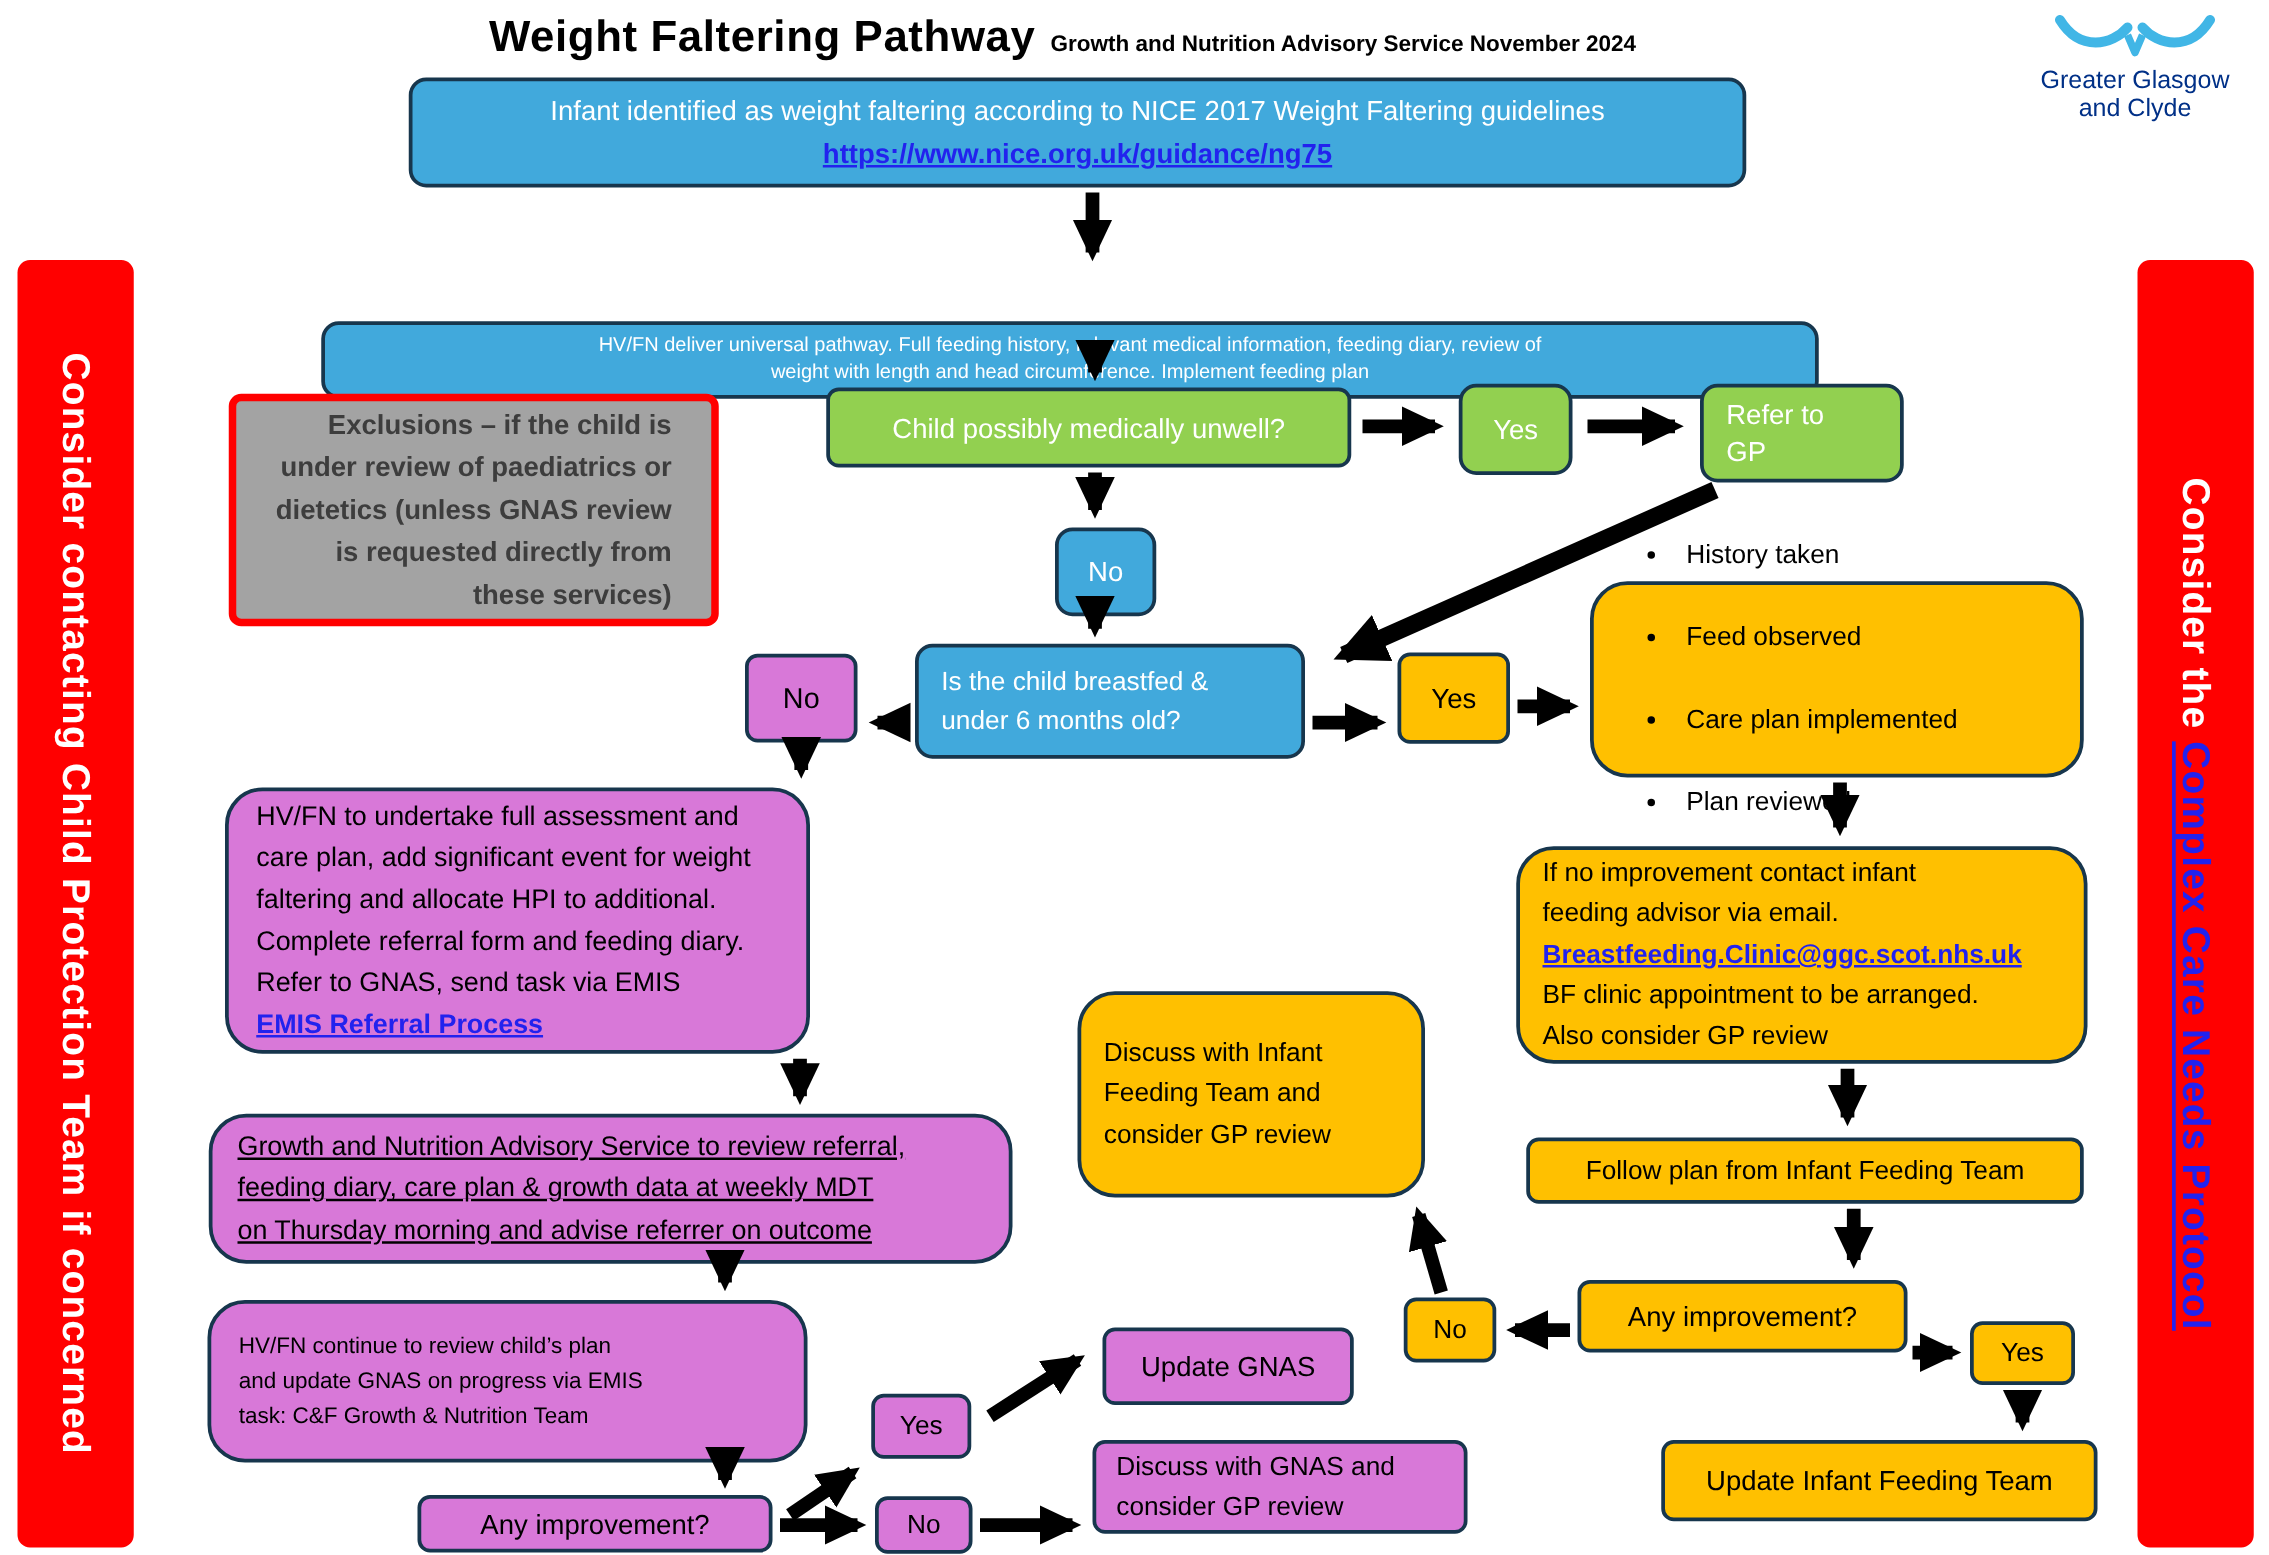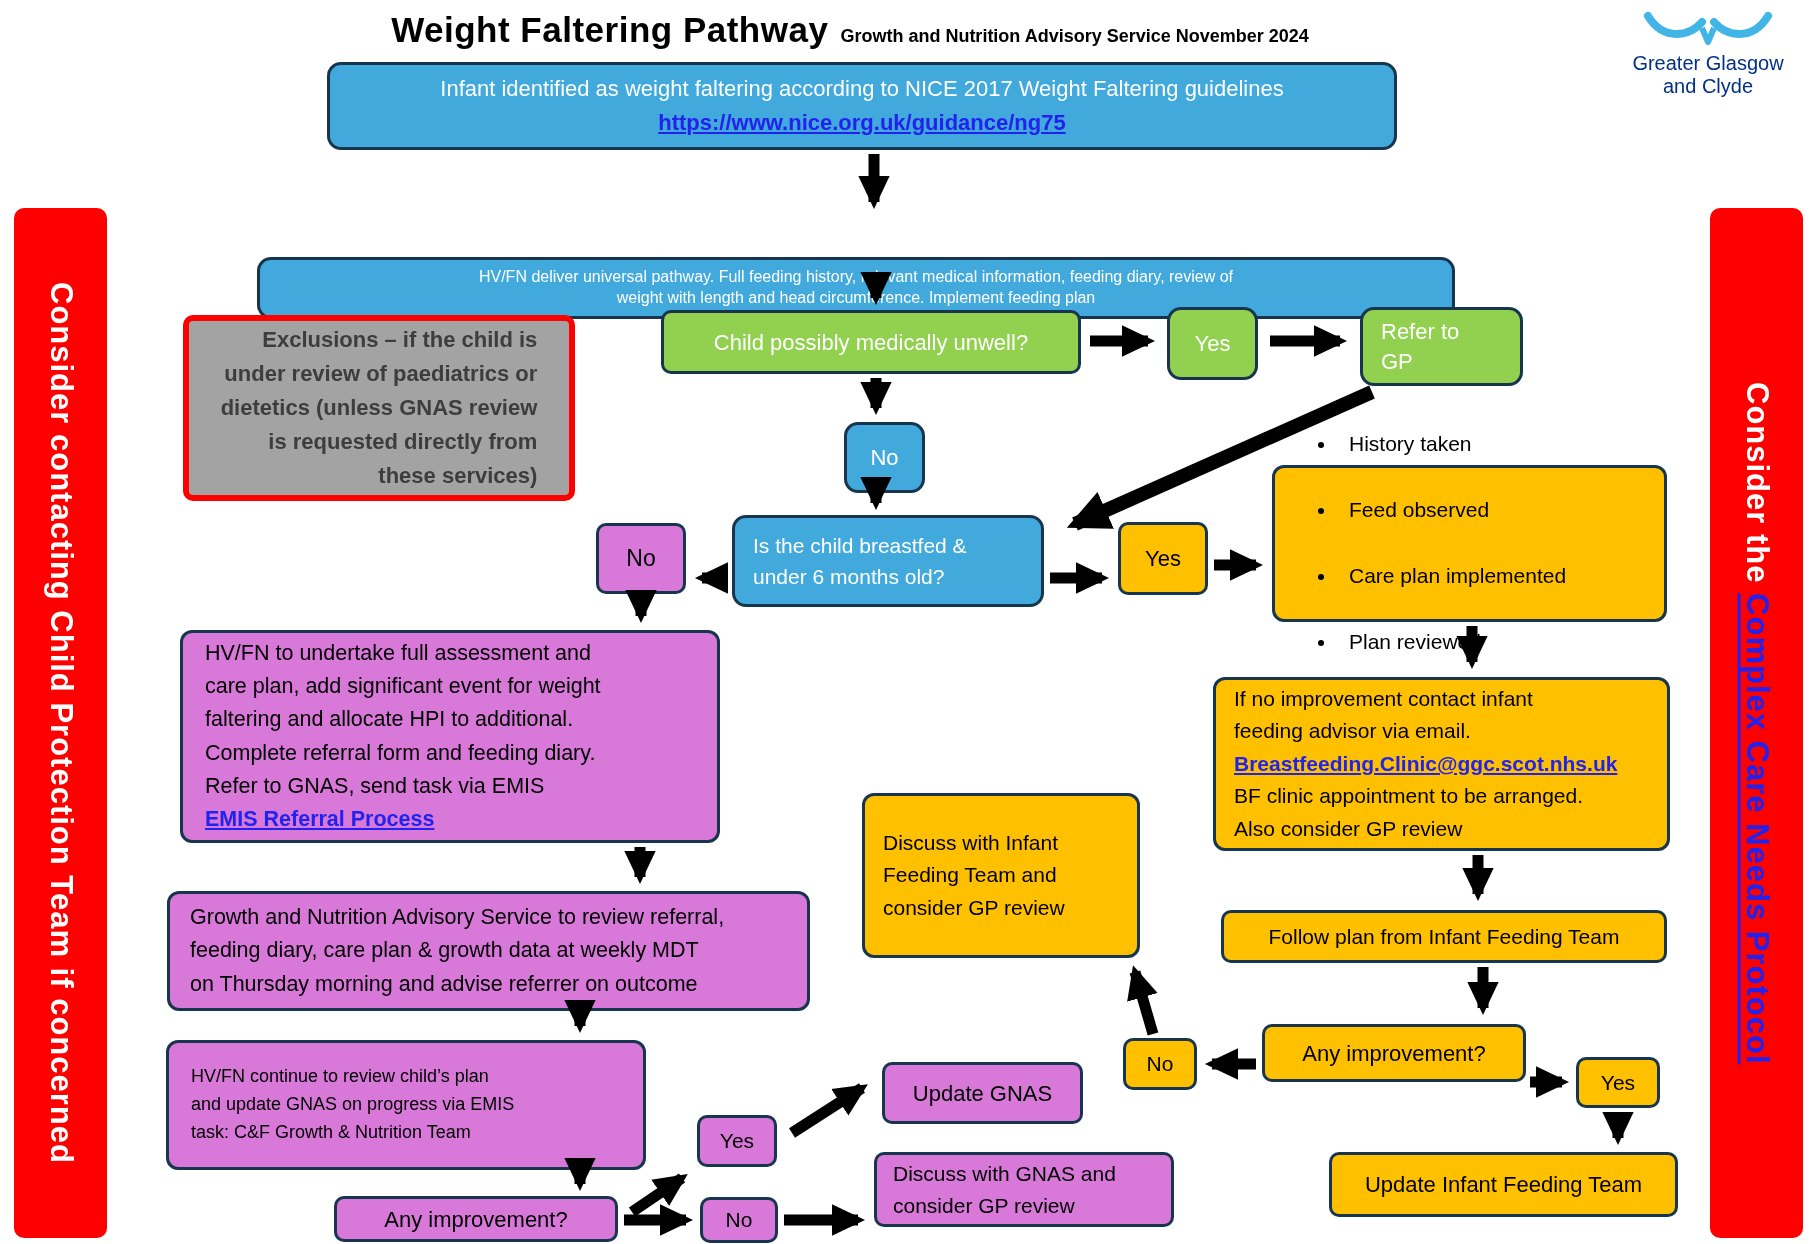--- a/index.html
+++ b/index.html
@@ -6,21 +6,21 @@
   .canvas{position:relative;width:1815px;height:1244px;background:#ffffff;
           font-family:"Liberation Sans",sans-serif;overflow:hidden;}
   .box{position:absolute;box-sizing:border-box;border:3px solid #17364d;
        display:flex;align-items:center;white-space:pre-line;line-height:1.5;}
   .center{justify-content:center;text-align:center;}
   .blue{background:#41a9dc;color:#ffffff;}
   .green{background:#92d050;color:#ffffff;}
   .purple{background:#d878d8;color:#000000;}
   .orange{background:#ffc000;color:#000000;}
   .excl{background:#a3a3a3;border:6px solid #ff0000;color:#3d3d3d;font-weight:bold;text-align:right;}
-  .r22{border-radius:12px;} .r14{border-radius:14px;} .r10{border-radius:10px;}
+  .r22{border-radius:30px;} .r14{border-radius:14px;} .r10{border-radius:10px;}
   a.lnk{color:#2222ee;text-decoration:underline;cursor:pointer;font-weight:bold;}
   .vbar{position:absolute;background:#ff0000;border-radius:10px;display:flex;
         align-items:center;justify-content:center;}
   .vtext{writing-mode:vertical-rl;text-orientation:mixed;color:#ffffff;
          font-weight:bold;font-size:31px;letter-spacing:1px;white-space:nowrap;}
   .titlewrap{position:absolute;left:300px;top:10px;width:1100px;display:flex;
              justify-content:center;align-items:baseline;gap:12px;color:#000;}
   .title{font-size:35px;font-weight:bold;letter-spacing:.5px;}
   .subtitle{font-size:18px;font-weight:bold;}
   .logo{position:absolute;left:1608px;top:12px;width:200px;text-align:center;color:#003087;}
@@ -143,30 +143,30 @@
   <div class="box orange r10 center" style="left:1329px;top:1152px;width:349px;height:65px;font-size:22px;">
     <div>Update Infant Feeding Team</div>
   </div>
 
   <div class="box orange r22" style="left:862px;top:793px;width:278px;height:165px;font-size:21px;padding-left:18px;line-height:1.55;">
     <div>Discuss with Infant
 Feeding Team and
 consider GP review</div>
   </div>
 
-  <div class="box purple r22" style="left:180px;top:630px;width:540px;height:213px;font-size:21.5px;padding-left:22px;line-height:1.55;">
+  <div class="box purple r22" style="left:180px;top:630px;width:468px;height:213px;font-size:21.5px;padding-left:22px;line-height:1.55;">
     <div><span>HV/FN to undertake full assessment and
 care plan, add significant event for weight
 faltering and allocate HPI to additional.
 Complete referral form and feeding diary.
 Refer to GNAS, send task via EMIS
 </span><a class="lnk"> EMIS Referral Process</a></div>
   </div>
 
-  <div class="box purple r22" style="left:167px;top:891px;width:643px;height:120px;font-size:21.5px;padding-left:20px;line-height:1.55;">
+  <div class="box purple r22" style="left:167px;top:891px;width:643px;height:120px;font-size:21.5px;padding-left:20px;line-height:1.55;text-decoration:underline;">
     <div>Growth and Nutrition Advisory Service to review referral,
 feeding diary, care plan &amp; growth data at weekly MDT
 on Thursday morning and advise referrer on outcome</div>
   </div>
 
   <div class="box purple r22" style="left:166px;top:1040px;width:480px;height:130px;font-size:18px;padding-left:22px;line-height:1.55;">
     <div>HV/FN continue to review child’s plan
 and update GNAS on progress via EMIS
 task: C&amp;F Growth &amp; Nutrition Team</div>
   </div>

